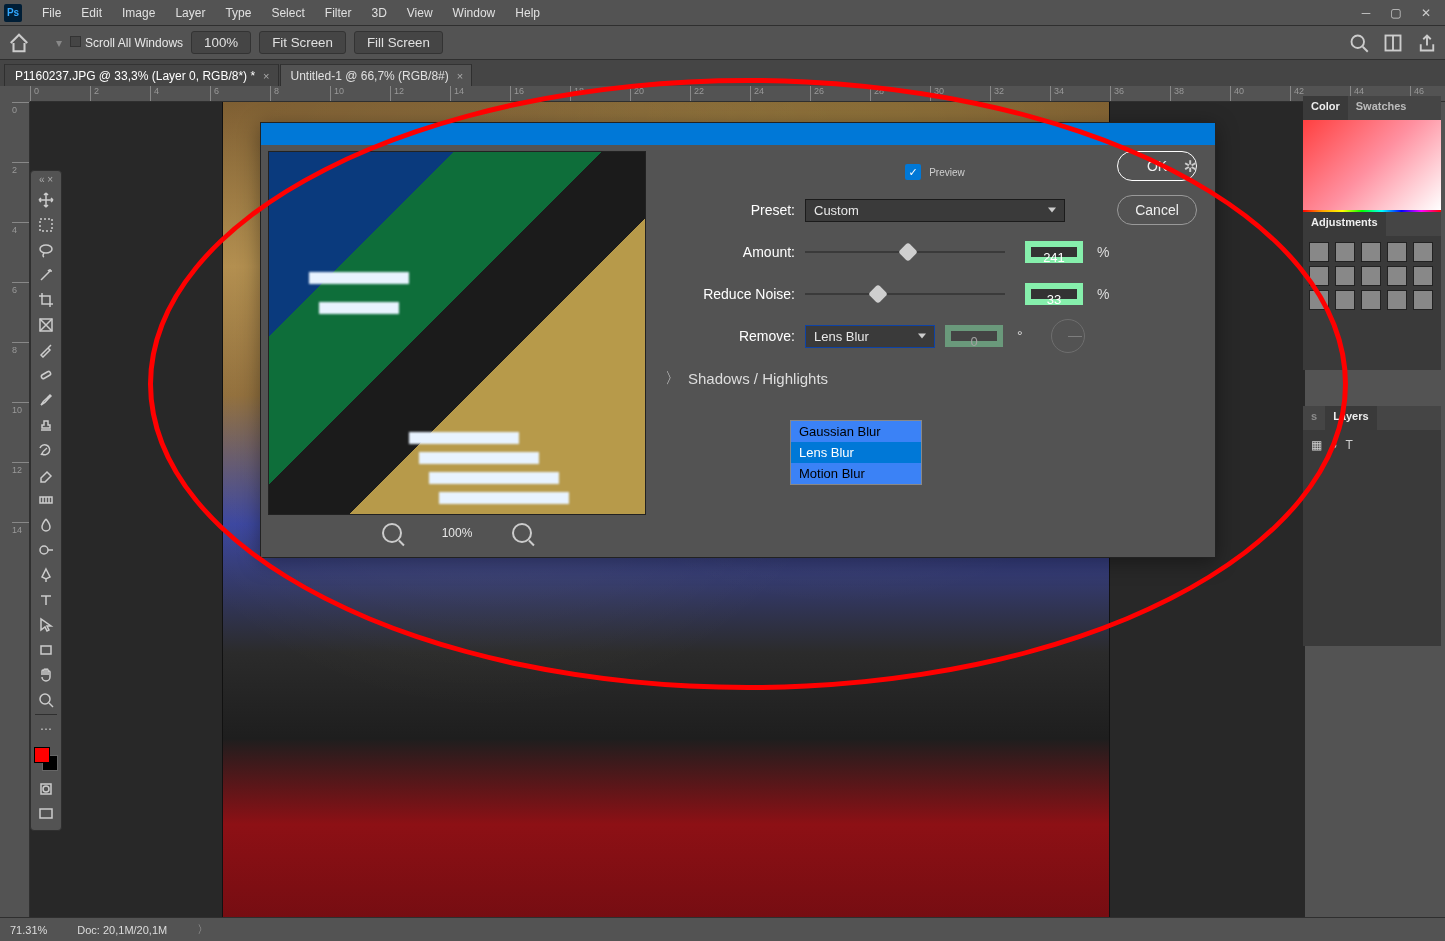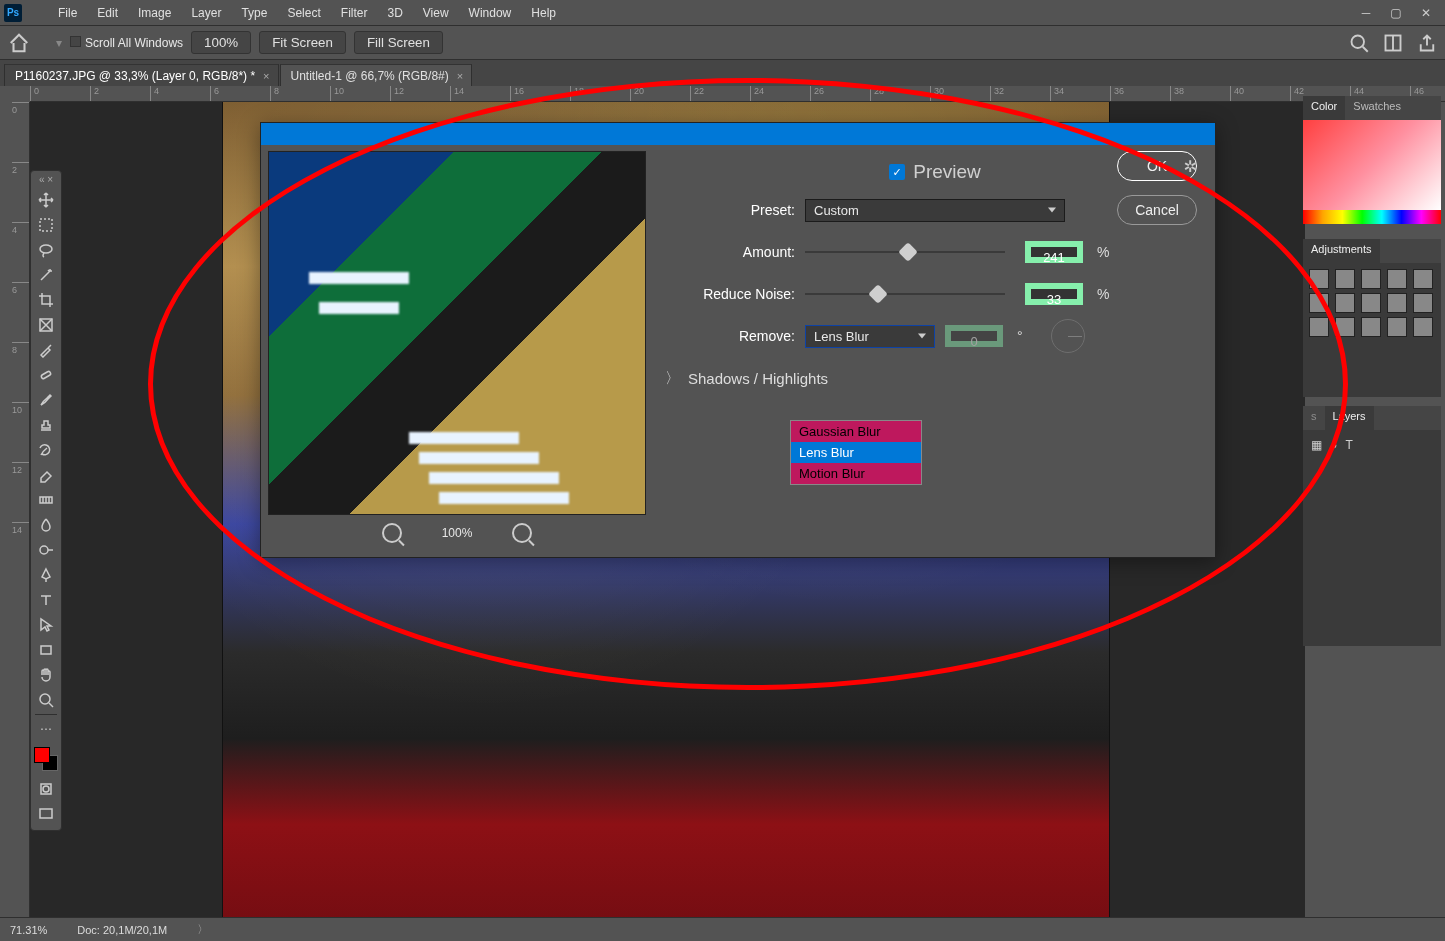--- a/index.html
+++ b/index.html
@@ -1,20 +1,20 @@
 <!DOCTYPE html>
 <html><head>
 <meta charset="utf-8">
 <style>
 * { margin: 0; padding: 0; box-sizing: border-box; font-family: "Segoe UI", Tahoma, sans-serif; }
 body { width: 1445px; height: 941px; background: #535353; overflow: hidden; position: relative; color: #d0d0d0; font-size: 12px; }
 
 
 .menubar { height: 26px; background: #535353; display: flex; align-items: center; padding: 0 4px; border-bottom: 1px solid #2f2f2f; }
-.menubar .ps-logo { width: 18px; height: 18px; background: #001e36; color: #31a8ff; display: flex; align-items: center; justify-content: center; font-size: 10px; font-weight: bold; margin-right: 26px; border-radius: 2px; }
+.menubar .ps-logo { width: 18px; height: 18px; background: #001e36; color: #31a8ff; display: flex; align-items: center; justify-content: center; font-size: 10px; font-weight: bold; margin-right: 10px; border-radius: 2px; }
 .menubar .menu-item { padding: 3px 10px; color: #e0e0e0; cursor: default; }
 .menubar .space { flex: 1; }
 .menubar .winbtn { width: 30px; height: 20px; display:flex; align-items:center; justify-content:center; color:#ccc; }
 
 
 .optbar { height: 34px; background: #535353; border-bottom: 1px solid #2f2f2f; display:flex; align-items:center; padding: 0 8px; gap: 8px; }
 .optbar .home { width:22px; height:22px; display:flex; align-items:center; justify-content:center; }
 .optbar .handicon { margin-left:10px; }
 .optbar .chk { width:11px; height:11px; border:1px solid #333; background:#454545; display:inline-block; margin-right:4px; }
 .optbar .lbl { color:#e8e8e8; }
@@ -46,21 +46,21 @@
 .image-rect { position:absolute; left:192px; top:-8px; width:888px; height:860px; background:
   linear-gradient(180deg, #7a5a2f 0%, #b08b4c 20%, #8f6c3a 35%, #3a45a0 50%, #2b2b2b 65%, #1e1e1e 75%, #8d1015 85%, #6e0c11 100%);
   border:1px solid #111; }
 .image-rect::after { content:""; position:absolute; inset:0; background:
   radial-gradient(circle at 70% 15%, rgba(255,255,120,.15), transparent 40%),
   radial-gradient(circle at 30% 25%, rgba(255,255,180,.10), transparent 45%);
 }
 
 
 .rpanel { position:absolute; right:4px; top:100px; width:138px; background:#3a3a3a; z-index:3; }
-.rpanel .panel-tabs { display:flex; background:#454545; height:24px; }
+.rpanel .panel-tabs { display:flex; background:#454545; height:24px;font-weight:bold; }
 .rpanel .panel-tabs div { padding:4px 8px; color:#bbb; font-size:11px; }
 .rpanel .panel-tabs div.active { background:#3a3a3a; color:#eee; }
 .rpanel .cramp { height:90px; background: linear-gradient(135deg, #ff4040, #ff90a0 50%, #fff), linear-gradient(90deg, red, orange, yellow, lime, cyan, blue, magenta); background-blend-mode: normal; }
 .rpanel .spectrum { height:14px; background: linear-gradient(90deg, red, orange, yellow, lime, cyan, blue, magenta, red); }
 .rpanel .swatchgrid { display:grid; grid-template-columns: repeat(5, 1fr); gap:4px; padding:6px; }
 .rpanel .swatchgrid div { width:20px; height:20px; background:#888; border:1px solid #222; }
 
 
 .dialog { position:absolute; left:260px; top:122px; width:956px; height:436px; background:#535353; border:1px solid #222; z-index:10; box-shadow:0 4px 20px rgba(0,0,0,.4); }
 .dialog .titlebar { height:22px; background: #0078d7; }
@@ -85,21 +85,21 @@
 .dialog .select.small { width:130px; border:1px solid #0d42a6; }
 .dialog .select::after { content:""; position:absolute; right:8px; top:50%; width:0; height:0; border-left:4px solid transparent; border-right:4px solid transparent; border-top:5px solid #ccc; transform: translateY(-50%); }
 .dialog .chkbx { width:16px; height:16px; background:#0078d7; border-radius:2px; display:inline-flex; align-items:center; justify-content:center; color:#fff; font-size:11px; }
 .dialog .gear { position:absolute; right:18px; top:12px; color:#ccc; font-size:16px; }
 .dialog .btns { position:absolute; right:18px; top:6px; display:flex; flex-direction:column; gap:14px; }
 .dialog .btn { width:80px; height:30px; border:1px solid #999; border-radius:16px; background:transparent; color:#eee; font-size:14px; display:flex; align-items:center; justify-content:center; }
 .dialog .collapse-row { display:flex; align-items:center; gap:8px; margin-top:12px; color:#ddd; font-size:15px; }
 .dialog .collapse-row .chev { display:inline-block; transform: rotate(0deg); color:#ccc; }
 
 
-.dropdown { position:absolute; width:132px; background:#be185d; border:1px solid #888; z-index:20; font-size:13px; }
+.dropdown { position:absolute; width:132px; background:#3b82f6; border:1px solid #888; z-index:20; font-size:13px; }
 .dropdown .opt { padding:3px 8px; color:#000; }
 .dropdown .opt.sel { background:#0078d7; color:#fff; }
 
 
 .annot-ellipse { position:absolute; border:5px solid #ff0000; border-radius:50%; z-index: 40; pointer-events:none; }
 
 
 .status { position:absolute; left:0; right:0; bottom:0; height:24px; background:#535353; border-top:1px solid #2f2f2f; display:flex; align-items:center; padding:0 10px; gap:30px; color:#ddd; font-size:11px;}
 .status .chevr { color:#aaa; }
 
@@ -346,21 +346,21 @@
 </div>
 
 <div class="rpanel" style="top:96px;height:126px;">
   <div class="panel-tabs">
     <div class="active">Color</div>
     <div>Swatches</div>
   </div>
   <div class="cramp"></div>
   <div class="spectrum"></div>
 </div>
-<div class="rpanel" style="top:239px;height:158px;">
+<div class="rpanel" style="top:212px;height:158px;">
   <div class="panel-tabs">
       <div class="active">Adjustments</div>
     </div>
   <div class="swatchgrid">
     <div></div>
       <div></div>
       <div></div>
       <div></div>
       <div></div>
     <div></div>
@@ -407,21 +407,21 @@
     </div>
     <div class="controls">
       <div class="btns">
         <div class="btn" style="border-color:#fff;">OK</div>
         <div class="btn">Cancel</div>
       </div>
       <div class="gear">✲</div>
 
       <div class="row" style="justify-content:center; gap:8px; height:34px;">
         <span class="chkbx">✓</span>
-        <span style="font-size:19px;">Preview</span>
+        <span style="font-size:10px;">Preview</span>
       </div>
       <div class="row">
         <label>Preset:</label>
         <div class="select"><span>Custom</span></div>
       </div>
       <div class="row">
         <label>Amount:</label>
         <div class="slider">
             <div class="thumb" style="left:96px;"></div>
           </div>

